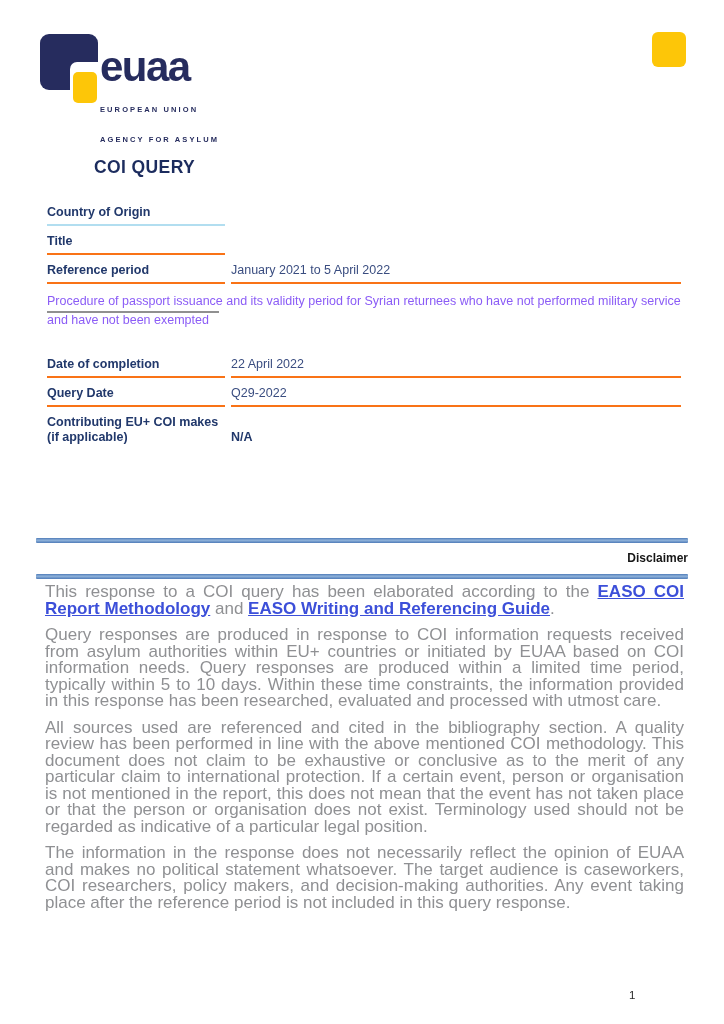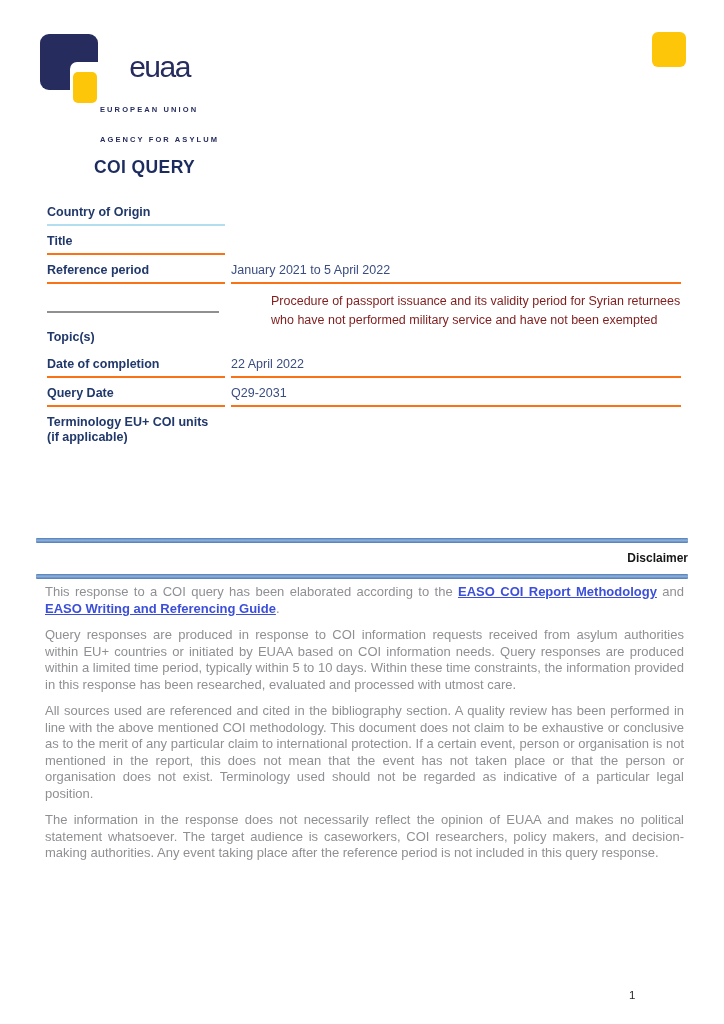--- a/index.html
+++ b/index.html
@@ -7,48 +7,48 @@
     width:724px;height:1024px;position:relative;background:#ffffff;
     font-family:"Liberation Sans", sans-serif;overflow:hidden;
   }
 
   
   .logo-mark{position:absolute;left:40px;top:34px;width:58px;height:56px;}
   .logo-navy{position:absolute;left:0;top:0;right:0;bottom:0;background:#262c5e;border-radius:9px;}
   .logo-cut{position:absolute;right:-2px;bottom:-3px;width:30px;height:31px;background:#ffffff;border-top-left-radius:7px;}
   .logo-gold{position:absolute;left:33px;top:38px;width:24px;height:31px;background:#fdc608;border-radius:5px;}
   .logo-text{position:absolute;left:100px;top:50px;}
-  .logo-wordmark{font-size:30px;line-height:34px;font-weight:normal;color:#262c5e;letter-spacing:-1.5px;text-align:center;}
+  .logo-wordmark{font-size:42px;line-height:34px;font-weight:bold;color:#262c5e;letter-spacing:-1.5px;}
   .logo-tagline{font-size:7.5px;font-weight:bold;color:#262c5e;letter-spacing:2.1px;margin-top:21px;white-space:nowrap;}
   .corner-accent{position:absolute;left:652px;top:32px;width:34px;height:35px;background:#fdc608;border-radius:6px;}
 
   
   .page-title{position:absolute;left:94px;top:157px;font-size:17.5px;font-weight:bold;color:#1c2c5e;letter-spacing:0.4px;}
 
   
   .query-table{position:absolute;left:47px;top:197px;width:634px;}
   .t-row{display:flex;position:relative;align-items:flex-end;}
   .t-label{
     width:178px;flex:none;margin-right:6px;padding:8px 6px 4px 0;box-sizing:border-box;
     font-size:12.5px;line-height:15px;font-weight:bold;color:#21386b;
   }
   .t-value{flex:1;padding:8px 0 4px 0;font-size:12.5px;line-height:15px;color:#3a4d80;}
   .bb-blue .t-label,.bb-blue .t-value{border-bottom:2px solid #b2def0;}
   .bb-gray .t-label,.bb-gray .t-value{border-bottom:2px solid #f97316;}
   .v-bold{font-weight:bold;color:#21386b;}
   .v-syria{font-weight:bold;color:#21386b;font-size:13.5px;letter-spacing:0.4px;}
-  .row-topic .t-value{color:#7f1d1d;line-height:19px;padding-bottom:19px;margin-left:40px;}
+  .row-topic .t-value{color:#8b5cf6;line-height:19px;padding-bottom:19px;}
   .topic-label-line{position:absolute;left:0;top:27px;width:172px;border-top:2px solid #909090;}
 
   
   .disclaimer{position:absolute;left:36px;top:538px;width:652px;}
   .disc-bar{height:5px;background:linear-gradient(to bottom,#4f7cb8,#8fb2da 45%,#4f7cb8);border-radius:1px;}
   .disc-title{text-align:right;font-size:12px;font-weight:bold;color:#161616;padding:8px 0 9px 0;}
   .disc-body{padding:5px 4px 0 9px;}
-  .disc-p{font-size:13px;line-height:16.5px;color:#8f9093;text-align:justify;margin:0 0 10px 0;}
+  .disc-p{font-size:17px;line-height:16.5px;color:#8f9093;text-align:justify;margin:0 0 10px 0;}
   .disc-link{color:#3c4fd9;font-weight:bold;text-decoration:underline;cursor:pointer;}
 
   
   .page-number{position:absolute;left:629px;top:989px;font-size:11.5px;color:#2b2b2b;}
 </style>
 </head>
 <body>
 
 <div class="logo-mark">
   <div class="logo-navy"></div>
@@ -71,33 +71,33 @@
   </div>
   <div class="t-row bb-gray">
     <div class="t-label">Title</div>
   </div>
   <div class="t-row bb-gray">
     <div class="t-label">Reference period</div>
     <div class="t-value">January 2021 to 5 April 2022</div>
   </div>
   <div class="t-row row-topic">
     <div class="topic-label-line"></div>
-    <div class="t-label">Topic(s)</div>
     <div class="t-value">Procedure of passport issuance and its validity period for Syrian returnees who have not performed military service and have not been exempted</div>
   </div>
   <div class="t-row bb-gray">
     <div class="t-label">Date of completion</div>
     <div class="t-value">22 April 2022</div>
   </div>
   <div class="t-row bb-gray">
     <div class="t-label">Query Date</div>
-    <div class="t-value">Q29-2031</div>
+    <div class="t-value">Q29-2022</div>
   </div>
   <div class="t-row">
-    <div class="t-label">Terminology EU+ COI units (if applicable)</div>
+    <div class="t-label">Contributing EU+ COI makes (if applicable)</div>
+    <div class="t-value v-bold">N/A</div>
   </div>
 </div>
 
 <div class="disclaimer">
   <div class="disc-bar"></div>
   <div class="disc-title">Disclaimer</div>
   <div class="disc-bar"></div>
   <div class="disc-body">
     <p class="disc-p"><span>This response to a COI query has been elaborated according to the </span><a class="disc-link">EASO COI Report Methodology</a><span> and </span><a class="disc-link">EASO Writing and Referencing Guide</a><span>.</span></p>
     <p class="disc-p">Query responses are produced in response to COI information requests received from asylum authorities within EU+ countries or initiated by EUAA based on COI information needs. Query responses are produced within a limited time period, typically within 5 to 10 days. Within these time constraints, the information provided in this response has been researched, evaluated and processed with utmost care.</p>

